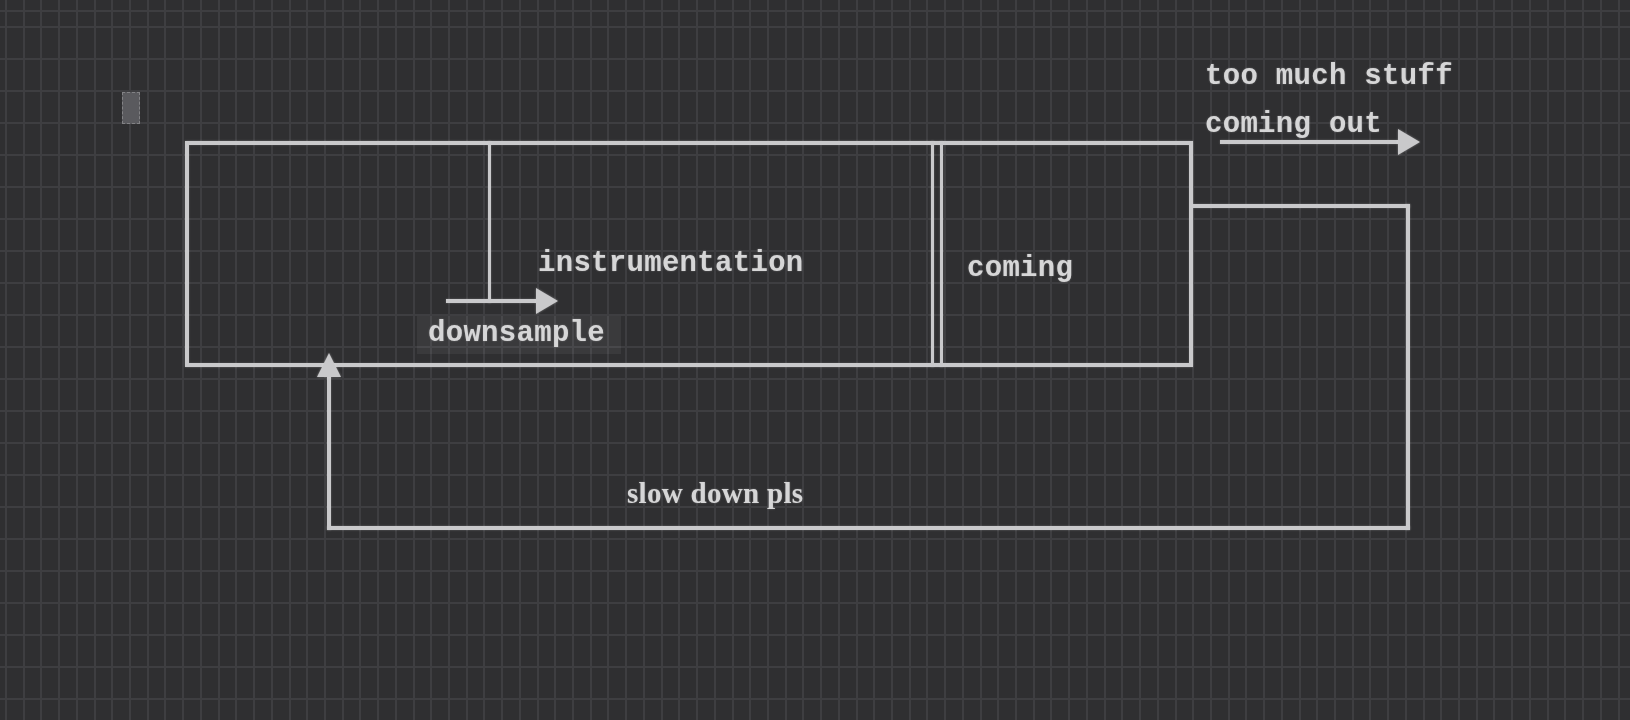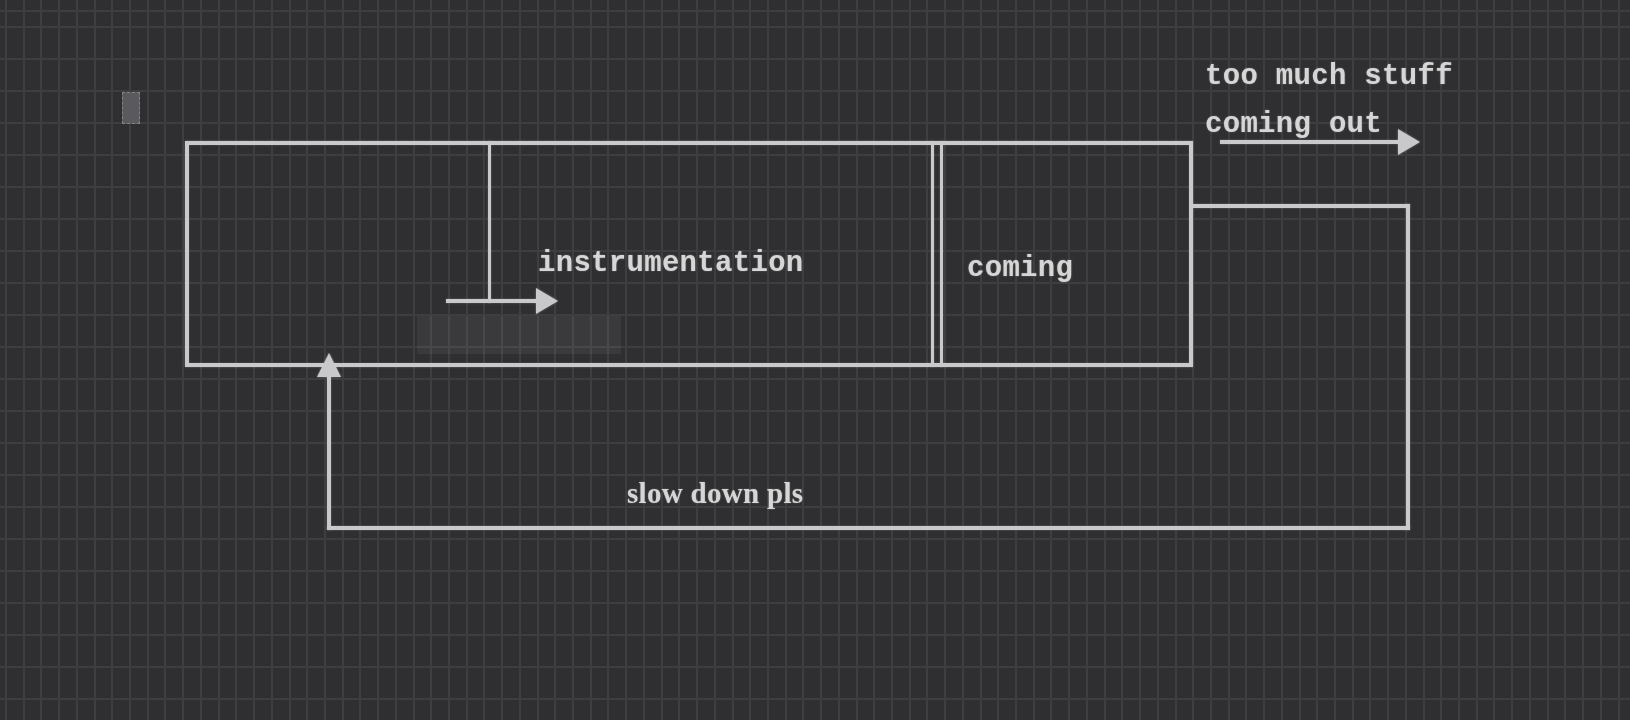--- a/index.html
+++ b/index.html
@@ -91,20 +91,21 @@
 
   <div class="stroke vline" style="left:931px; top:141px; height:226px; width:3px;"></div>
   <div class="stroke vline" style="left:940px; top:141px; height:226px; width:3px;"></div>
 
   <div class="stroke vline" style="left:488px; top:141px; height:162px; width:3px;"></div>
 
   <div class="stroke hline" style="left:446px; top:299px; width:92px;"></div>
   <div class="arrowhead-right" style="left:536px; top:288px;"></div>
 
   <div class="highlight" style="left:417px; top:316px; width:204px; height:38px;"></div>
+  <div class="label" style="left:428px; top:318px;">downsample</div>
 
   <div class="label" style="left:538px; top:248px;">instrumentation</div>
   <div class="label" style="left:967px; top:253px;">coming</div>
 
   <div class="label" style="left:1205px; top:61px;">too much stuff</div>
   <div class="label" style="left:1205px; top:93px;margin-top:16px;">coming out</div>
 
   <div class="stroke hline" style="left:1220px; top:140px; width:180px;"></div>
   <div class="arrowhead-right" style="left:1398px; top:129px;"></div>
 

